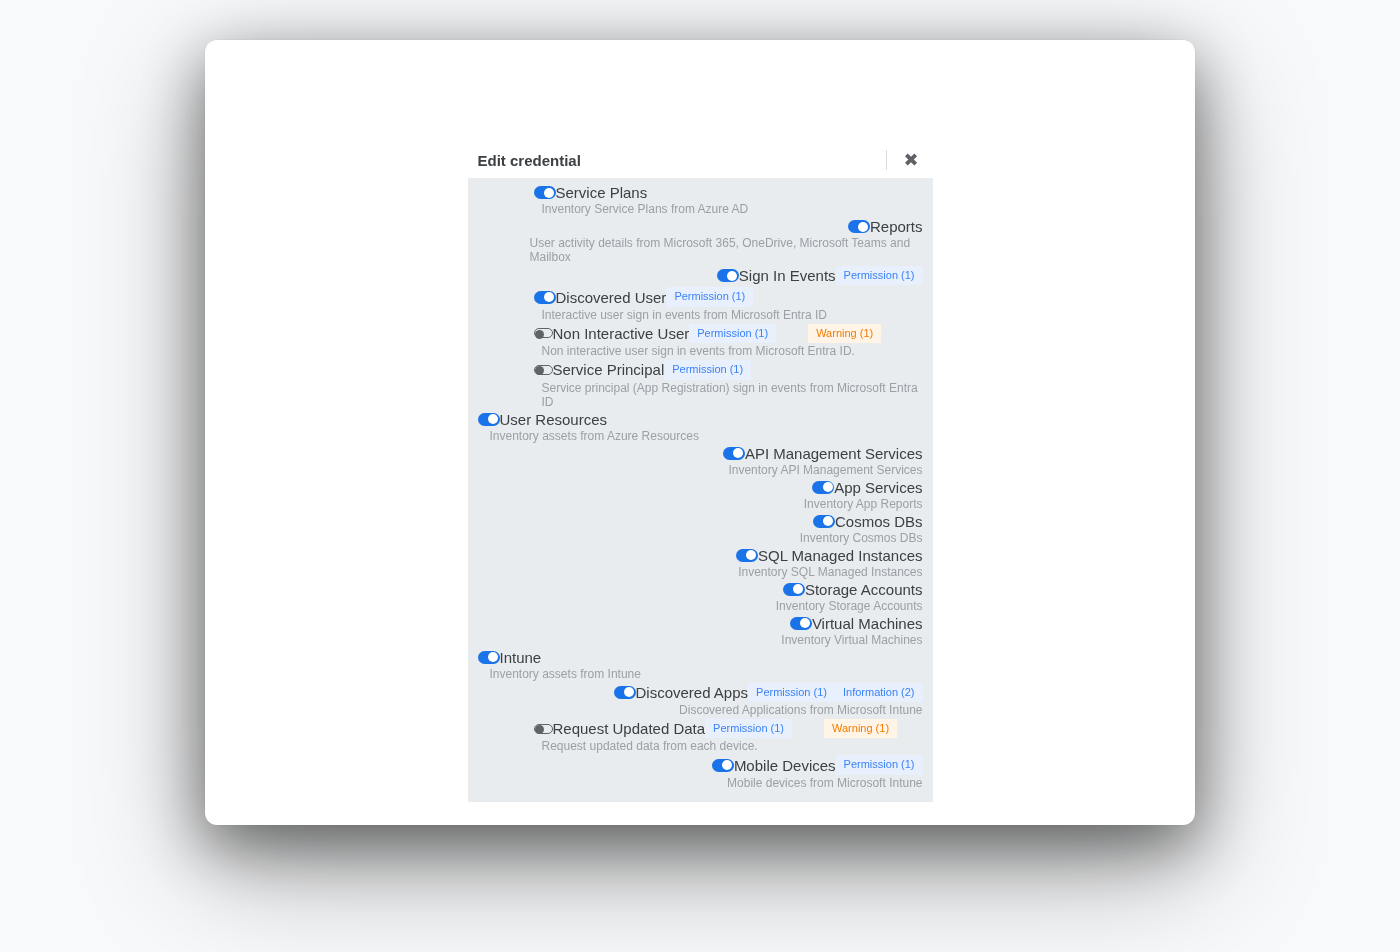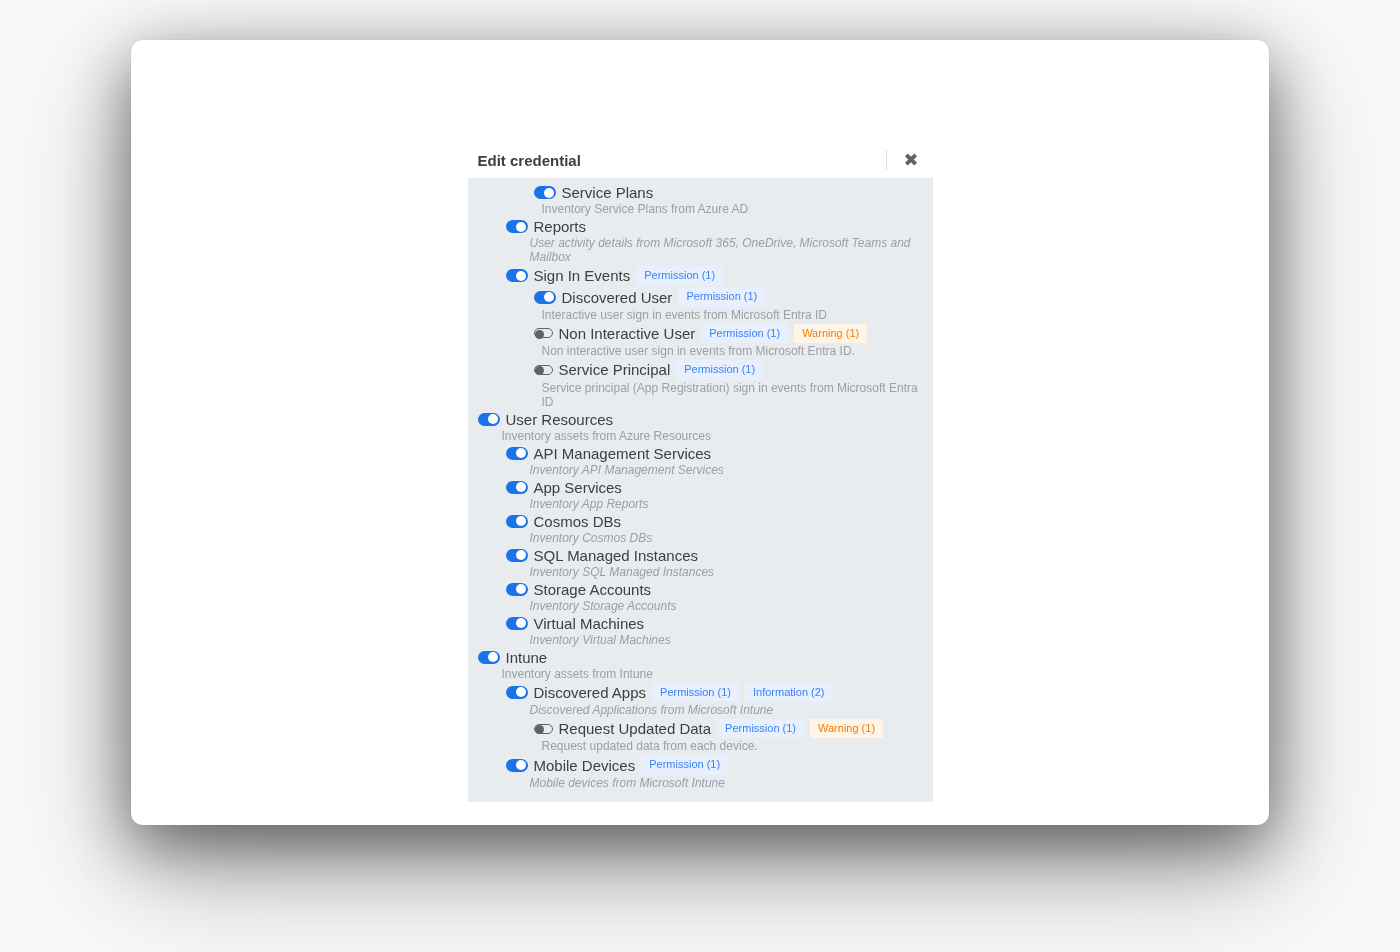--- a/index.html
+++ b/index.html
@@ -20,21 +20,21 @@
     background: #f8f9fa;
     width: 1400px;
     height: 952px;
     overflow: hidden;
     display: flex;
     align-items: flex-start;
     justify-content: center;
   }
   .floating-card {
     margin-top: 40px;
-    width: 1138px;
+    width: 990px;
     height: 785px;
     background: #fff;
     border-radius: 12px;
     box-shadow:
       0 0 0 1px rgba(0,0,0,0.02),
       0 20px 60px rgba(0,0,0,0.45),
       0 40px 120px rgba(0,0,0,0.35);
     display: flex;
     align-items: flex-start;
     justify-content: center;
@@ -74,39 +74,38 @@
     padding: 4px 10px 12px 10px;
   }
   .row {
     display: flex;
     flex-direction: column;
     margin-top: 2px;
   }
   .row-head {
     display: flex;
     align-items: center;
-    gap: 6px;
     flex-wrap: wrap;
   }
   .row-label {
     font-size: 15px;
     color: var(--text-dark);
   }
   .row-desc {
     font-size: 12px;
     color: var(--text-muted);
     margin-top: 1px;
   }
   .indent-0 { padding-left: 0px; }
-  .indent-1 { padding-left: 28px; }
+  .indent-1 { padding-left: 28px; align-items: flex-end; }
   .indent-2 { padding-left: 56px; }
 
   
-  .indent-0 .row-desc { margin-left: 24px; }
-  .indent-1 .row-desc { margin-left: 24px; font-style: italic; }
+  .indent-0 .row-desc { margin-left: 12px; }
+  .indent-1 .row-desc { margin-left: 24px; }
   .indent-2 .row-desc { margin-left: 8px; }
 
   .toggle {
     width: 22px;
     height: 13px;
     border-radius: 999px;
     position: relative;
     flex-shrink: 0;
     cursor: pointer;
   }
@@ -150,20 +149,21 @@
     color: var(--blue-badge-text);
     background: var(--blue-badge-bg);
   }
   .badge.information {
     color: var(--blue-badge-text);
     background: var(--blue-badge-bg);
   }
   .badge.warning {
     color: var(--orange-badge-text);
     background: var(--orange-badge-bg);
+    margin-left: 32px;
   }
 </style>
 </head>
 <body>
 
 <div class="floating-card">
   <div class="modal">
     <div class="modal-header">
       <span class="modal-title">Edit credential</span>
       <span class="divider"></span>

